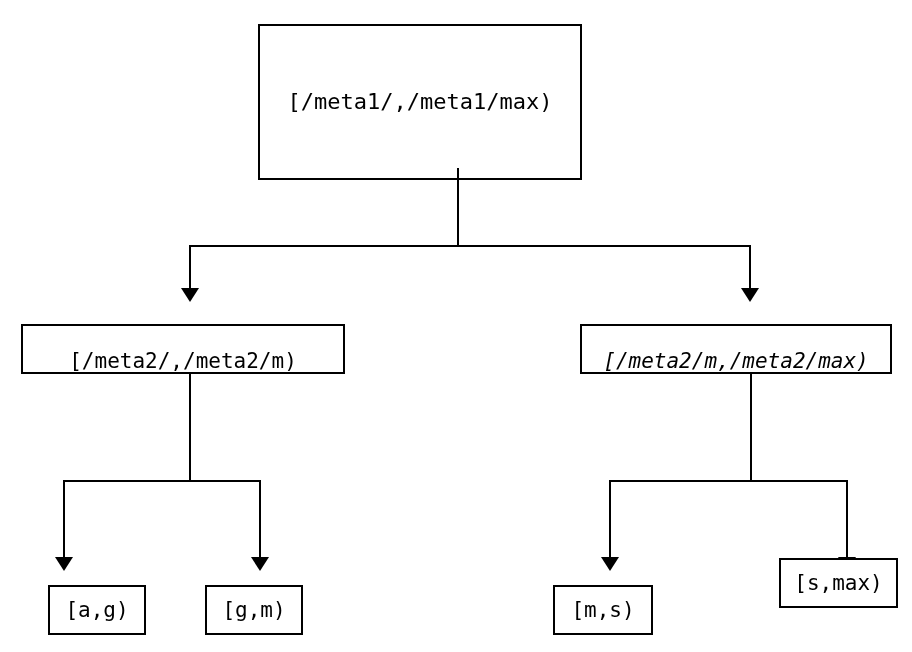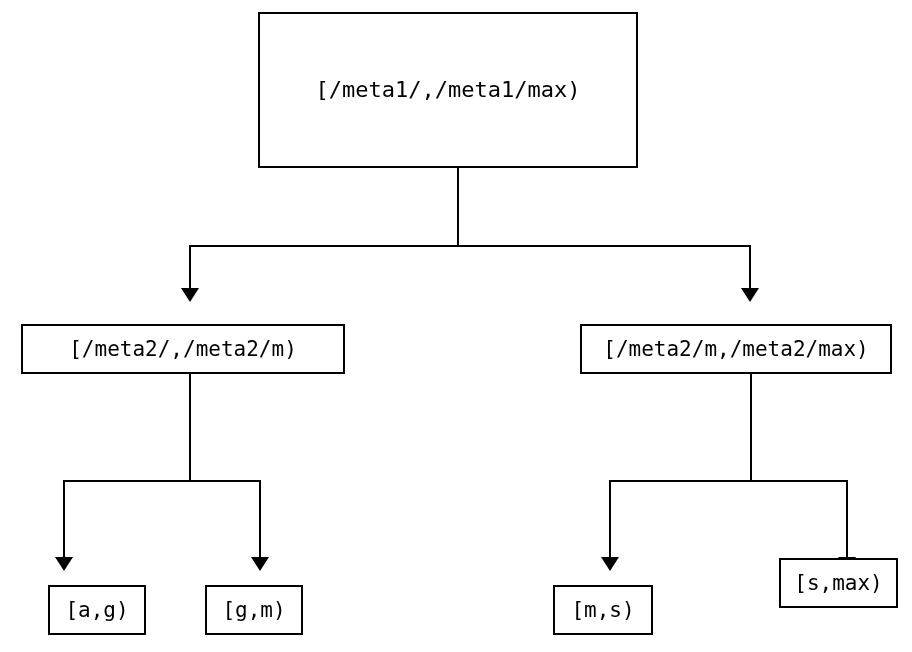--- a/index.html
+++ b/index.html
@@ -34,20 +34,21 @@
     font-family: "DejaVu Sans Mono", monospace;
     color: #000000;
     white-space: pre;
     line-height: 1;
   }
   .node-root {
     font-size: 22px;
   }
   .node-mid {
     font-size: 21px;
+    align-items: flex-end;
   }
   .node-leaf {
     font-size: 21px;
   }
   .edge-v {
     position: absolute;
     background: #000000;
     width: 2px;
   }
   .edge-h {
@@ -62,36 +63,36 @@
     border-left: 9px solid transparent;
     border-right: 9px solid transparent;
     border-top: 14px solid #000000;
   }
 </style>
 </head>
 <body>
 
 <div id="diagram-canvas">
 
-  <div class="node-box node-root" style="left:258px; top:12px; width:380px; height:156px;">
+  <div class="node-box node-root" style="left:258px; top:24px; width:324px; height:156px;">
     <span class="node-label node-root">[/meta1/,/meta1/max)</span>
   </div>
 
   <div class="edge-v" style="left:457px; top:168px; height:79px;"></div>
   <div class="edge-h" style="left:189px; top:245px; width:561px;"></div>
   <div class="edge-v" style="left:189px; top:245px; height:44px;"></div>
   <div class="arrow-head" style="left:181px; top:288px;"></div>
   <div class="edge-v" style="left:749px; top:245px; height:44px;"></div>
   <div class="arrow-head" style="left:741px; top:288px;"></div>
 
   <div class="node-box node-mid" style="left:21px; top:324px; width:324px; height:50px;">
     <span class="node-label node-mid">[/meta2/,/meta2/m)</span>
   </div>
 
-  <div class="node-box node-mid" style="left:580px; top:324px; width:312px; height:50px;">
+  <div class="node-box node-mid" style="left:580px; top:324px; width:312px; height:50px;font-style:italic;">
     <span class="node-label node-mid">[/meta2/m,/meta2/max)</span>
   </div>
 
   <div class="edge-v" style="left:189px; top:374px; height:108px;"></div>
   <div class="edge-h" style="left:63px; top:480px; width:198px;"></div>
   <div class="edge-v" style="left:63px; top:480px; height:78px;"></div>
   <div class="arrow-head" style="left:55px; top:557px;"></div>
   <div class="edge-v" style="left:259px; top:480px; height:78px;"></div>
   <div class="arrow-head" style="left:251px; top:557px;"></div>
 

